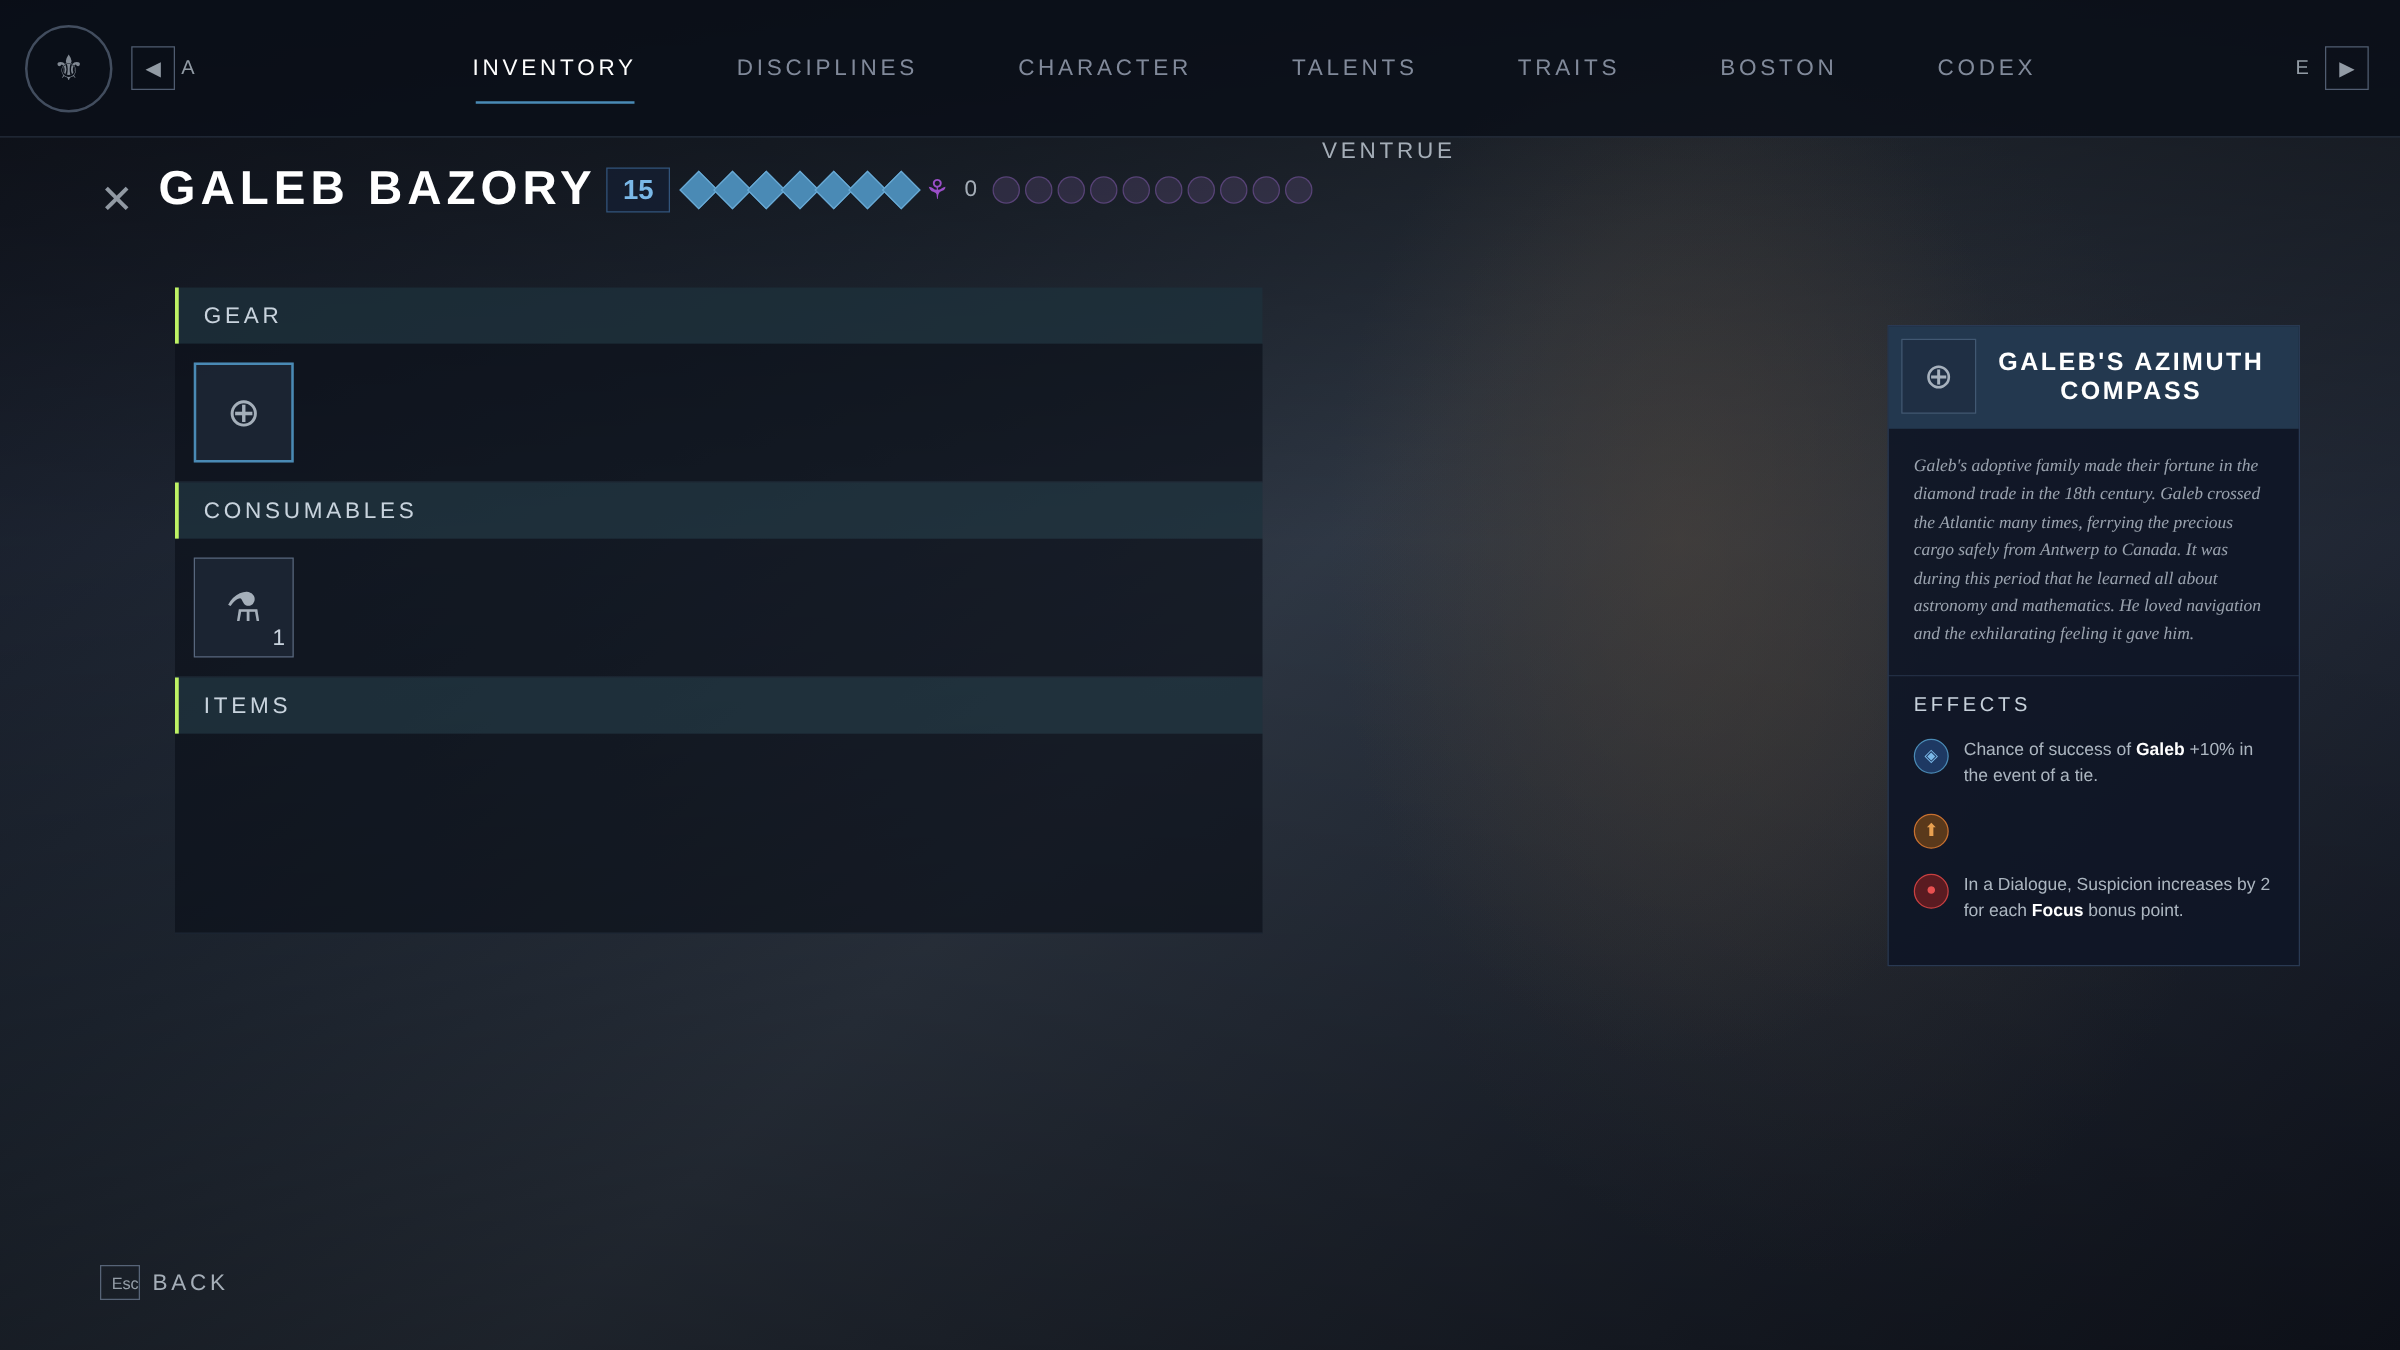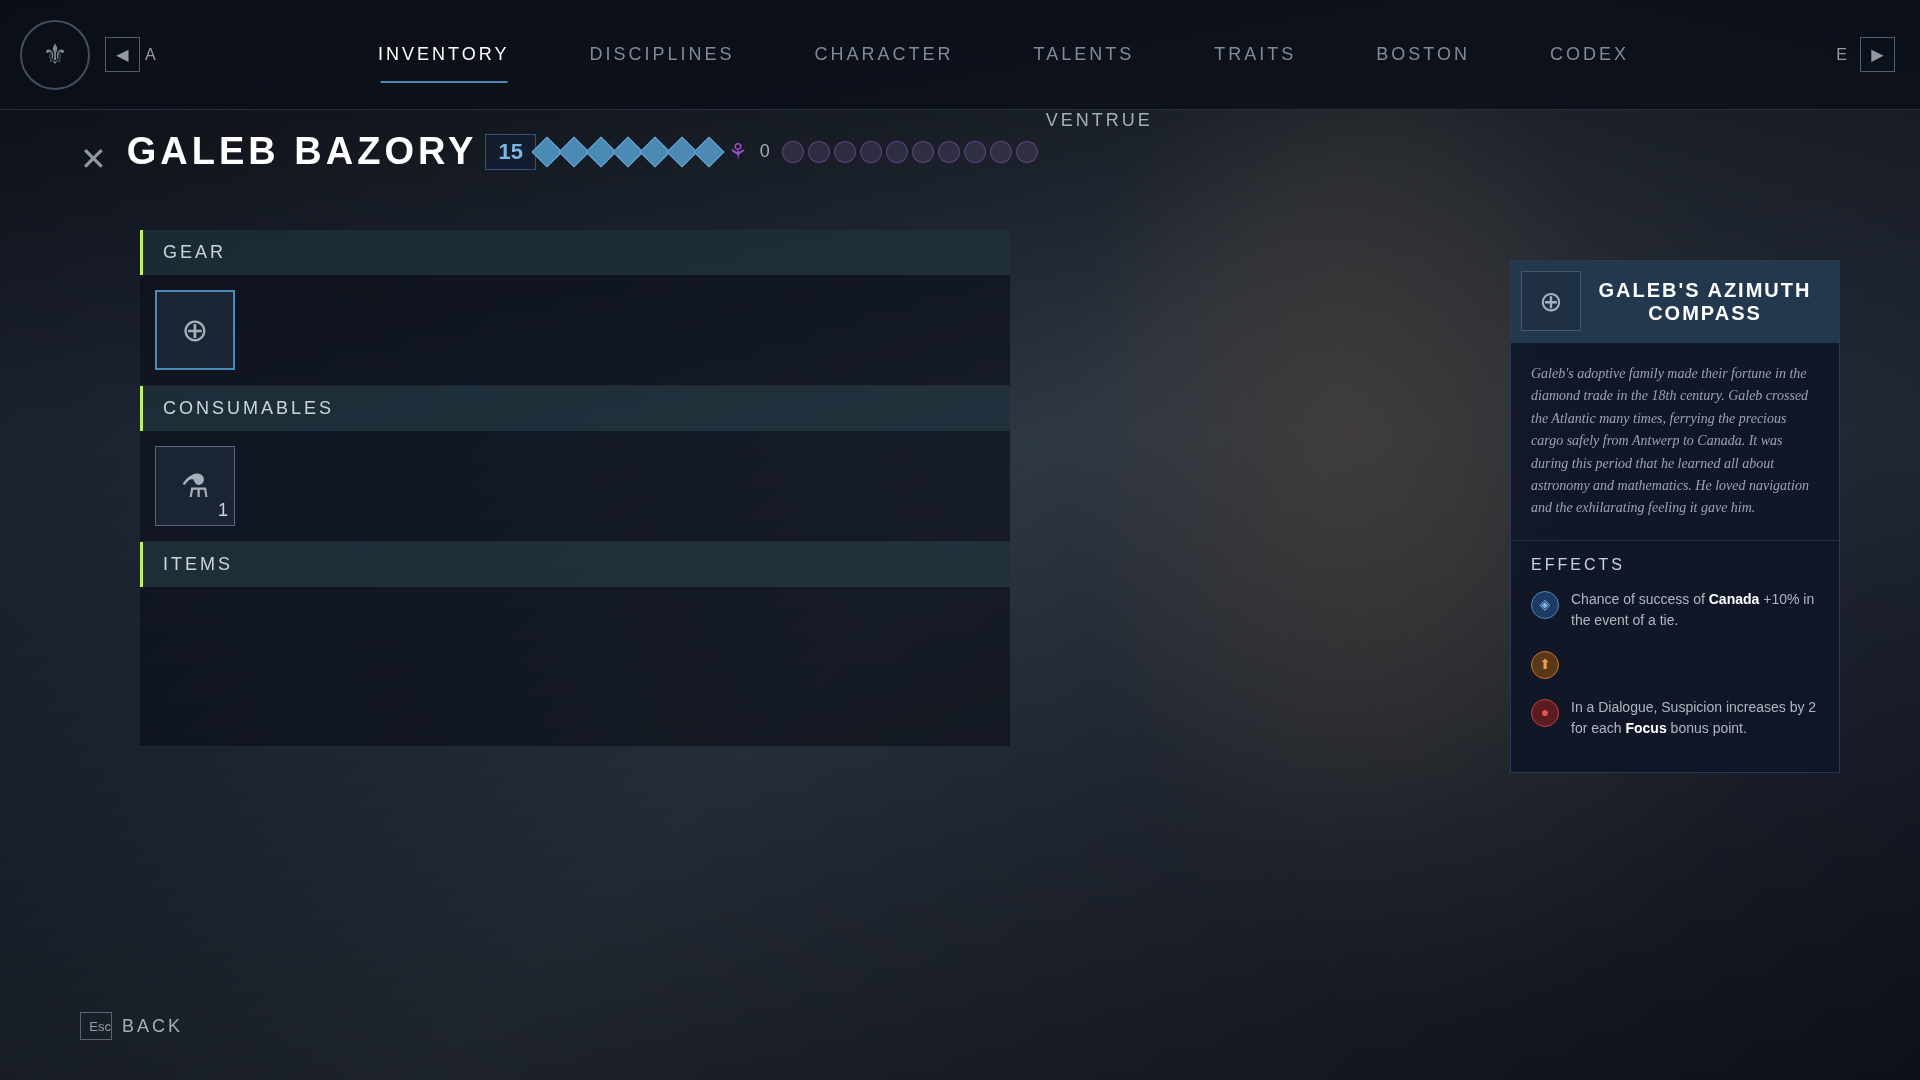--- a/index.html
+++ b/index.html
@@ -137,21 +137,21 @@
       font-size: 38px;
       letter-spacing: 4px;
       text-transform: uppercase;
       font-family: 'Arial', sans-serif;
       font-weight: 700;
     }
 
     .char-level-row {
       display: flex;
       align-items: center;
-      gap: 0;
+      gap: 12px;
       justify-content: center;
     }
 
     .level-badge {
       background: rgba(20,30,50,0.8);
       border: 1px solid rgba(80,140,200,0.5);
       color: #7ab8e8;
       font-size: 22px;
       font-weight: bold;
       padding: 4px 12px;
@@ -556,21 +556,21 @@
   </div>
   <div class="detail-desc">Galeb's adoptive family made their fortune in the diamond trade in the 18th century. Galeb crossed the Atlantic many times, ferrying the precious cargo safely from Antwerp to Canada. It was during this period that he learned all about astronomy and mathematics. He loved navigation and the exhilarating feeling it gave him.</div>
   <div class="effects-section">
     <div class="effects-title">EFFECTS</div>
 
     <div class="effect-row">
       <div class="effect-icon blue">
         <span style="font-size:14px;color:#7ab8e8;">◈</span>
       </div>
       <div class="effect-text">
-        Chance of success of <strong>Canada</strong> +10% in the event of a tie.
+        Chance of success of <strong>Galeb</strong> +10% in the event of a tie.
       </div>
     </div>
 
     <div class="effect-row">
       <div class="effect-icon orange">
         <span style="font-size:14px;color:#e8a050;">⬆</span>
       </div>
     </div>
 
     <div class="effect-row">

